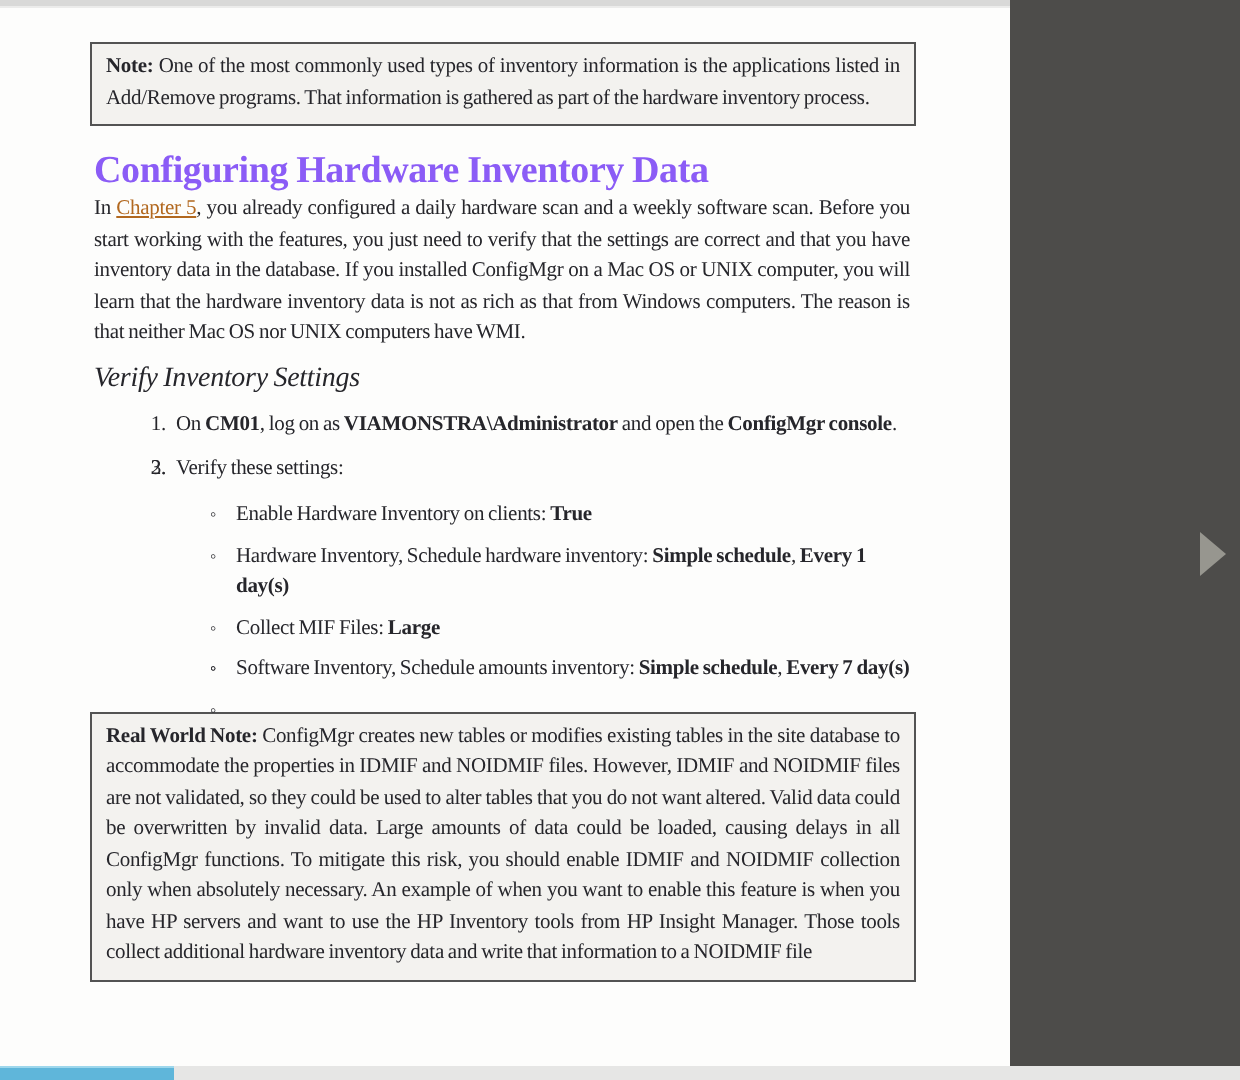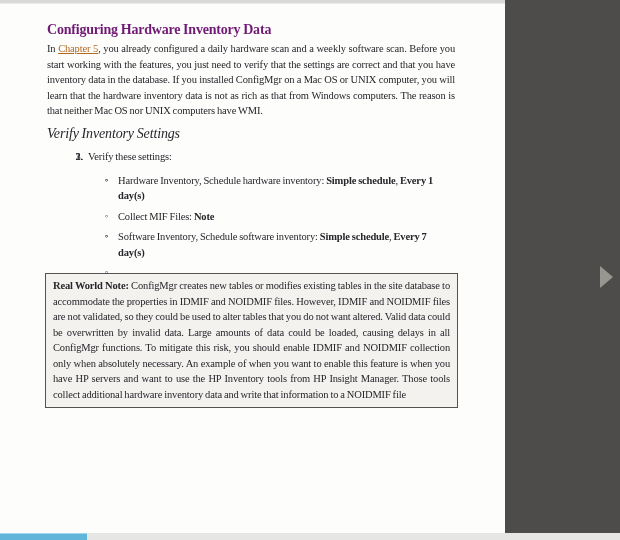--- a/index.html
+++ b/index.html
@@ -7,21 +7,21 @@
   .reader{position:relative;width:620px;height:540px;overflow:hidden;
           font-family:"Liberation Serif","DejaVu Serif",serif;}
   .page{position:absolute;left:0;top:0;width:505px;height:533px;background:#fdfdfc;overflow:hidden;}
   .top-edge{position:absolute;left:0;top:0;width:505px;height:3px;background:#d9d9d8;border-bottom:1px solid #ececeb;}
   .content{padding:21px 50px 0 47px;color:#26262b;font-size:10.5px;line-height:15.5px;
            letter-spacing:-0.15px;word-spacing:-0.5px;}
   .para{margin:0 0 7px 0;text-align:justify;}
   .note-box{background:#f3f2ef;border:1px solid #535353;margin:0 -3px 14px -2px;
             padding:4px 7px 5px 7px;text-align:justify;}
   .note-box p{margin:0;}
-  h2.section-heading{font-size:14px;line-height:17px;margin:0 0 3px 0;color:#701a75;
+  h2.section-heading{font-size:19px;line-height:17px;margin:0 0 3px 0;color:#8b5cf6;
                      letter-spacing:-0.2px;font-weight:bold;}
   .subheading{font-style:italic;margin:0 0 8px 0;font-size:14px;}
   ol.steps{list-style:none;margin:0 0 8px 0;padding:0;}
   ol.steps li{position:relative;padding-left:41px;margin:0 0 6px 0;text-align:justify;}
   ol.steps .num{position:absolute;left:22px;width:14px;text-align:right;}
   ul.subbullets{list-style:none;margin:0 0 0 0;padding:0;}
   ul.subbullets li{position:relative;padding-left:71px;margin:0 0 5px 0;}
   ul.subbullets .marker{position:absolute;left:58px;top:0;font-size:9px;}
   .real-world{margin-top:13px;margin-bottom:0;}
   .b{font-weight:bold;}
@@ -36,58 +36,63 @@
 </head>
 <body>
 
 <div class="reader">
 
   <div class="page">
     <div class="top-edge"></div>
     <div class="content">
 
 
+      <div class="note-box">
+        <p><span class="b">Note:</span><span> One of the most commonly used types of inventory information is the applications listed in Add/Remove programs. That information is gathered as part of the hardware inventory process.</span></p>
+      </div>
 
       <h2 class="section-heading">Configuring Hardware Inventory Data</h2>
 
       <p class="para"><span>In </span><span class="link">Chapter 5</span><span>, you already configured a daily hardware scan and a weekly software scan. Before you start working with the features, you just need to verify that the settings are correct and that you have inventory data in the database. If you installed ConfigMgr on a Mac OS or UNIX computer, you will learn that the hardware inventory data is not as rich as that from Windows computers. The reason is that neither Mac OS nor UNIX computers have WMI.</span></p>
 
       <p class="subheading">Verify Inventory Settings</p>
 
       <ol class="steps">
         <li>
           <span class="num">1.</span>
+          <span><span>On </span><span class="b">CM01</span><span>, log on as </span><span class="b">VIAMONSTRA\Administrator</span><span> and open the </span><span class="b">ConfigMgr console</span><span>.</span></span>
         </li>
         <li>
           <span class="num">2.</span>
         </li>
         <li>
           <span class="num">3.</span>
           <span><span>Verify these settings:</span></span>
         </li>
       </ol>
 
       <ul class="subbullets">
         <li>
           <span class="marker">◦</span>
+          <span><span>Enable Hardware Inventory on clients: </span><span class="b">True</span></span>
         </li>
         <li>
           <span class="marker">◦</span>
           <span><span>Hardware Inventory, Schedule hardware inventory: </span><span class="b">Simple schedule</span><span>, </span><span class="b">Every 1 day(s)</span></span>
         </li>
         <li>
           <span class="marker">◦</span>
-          <span><span>Collect MIF Files: </span><span class="b">Note</span></span>
+          <span><span>Collect MIF Files: </span><span class="b">Large</span></span>
         </li>
         <li>
           <span class="marker">◦</span>
         </li>
         <li>
           <span class="marker">◦</span>
-          <span><span>Software Inventory, Schedule software inventory: </span><span class="b">Simple schedule</span><span>, </span><span class="b">Every 7 day(s)</span></span>
+          <span><span>Software Inventory, Schedule amounts inventory: </span><span class="b">Simple schedule</span><span>, </span><span class="b">Every 7 day(s)</span></span>
         </li>
         <li>
           <span class="marker">◦</span>
         </li>
       </ul>
 
       <div class="note-box real-world">
         <p><span class="b">Real World Note:</span><span> ConfigMgr creates new tables or modifies existing tables in the site database to accommodate the properties in IDMIF and NOIDMIF files. However, IDMIF and NOIDMIF files are not validated, so they could be used to alter tables that you do not want altered. Valid data could be overwritten by invalid data. Large amounts of data could be loaded, causing delays in all ConfigMgr functions. To mitigate this risk, you should enable IDMIF and NOIDMIF collection only when absolutely necessary. An example of when you want to enable this feature is when you have HP servers and want to use the HP Inventory tools from HP Insight Manager. Those tools collect additional hardware inventory data and write that information to a NOIDMIF file</span></p>
       </div>
 

